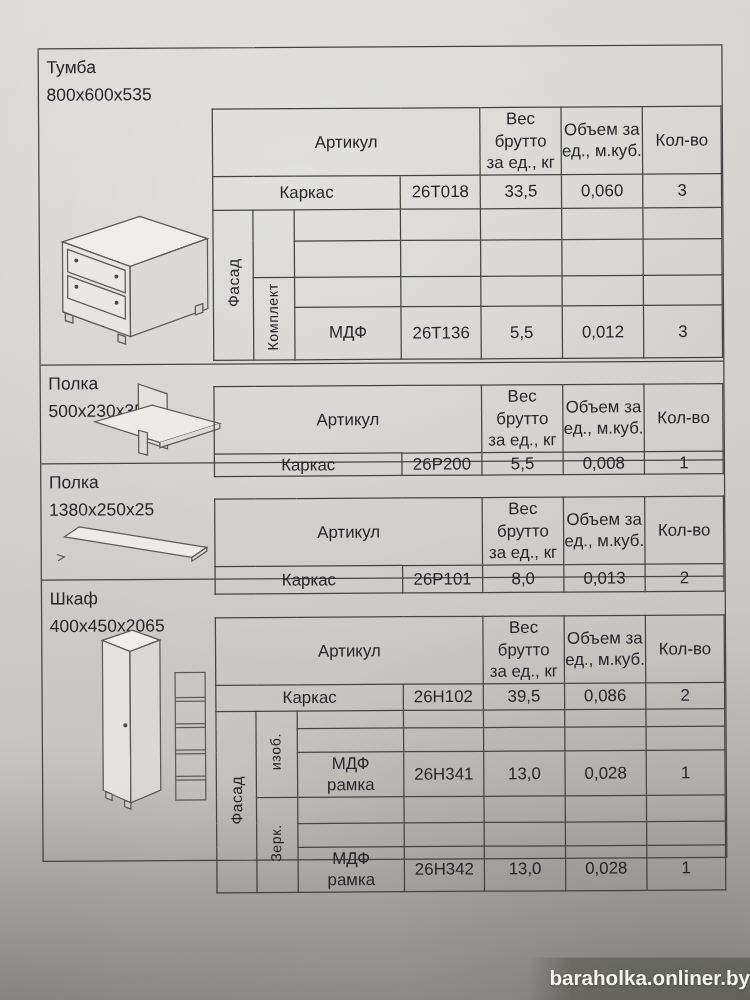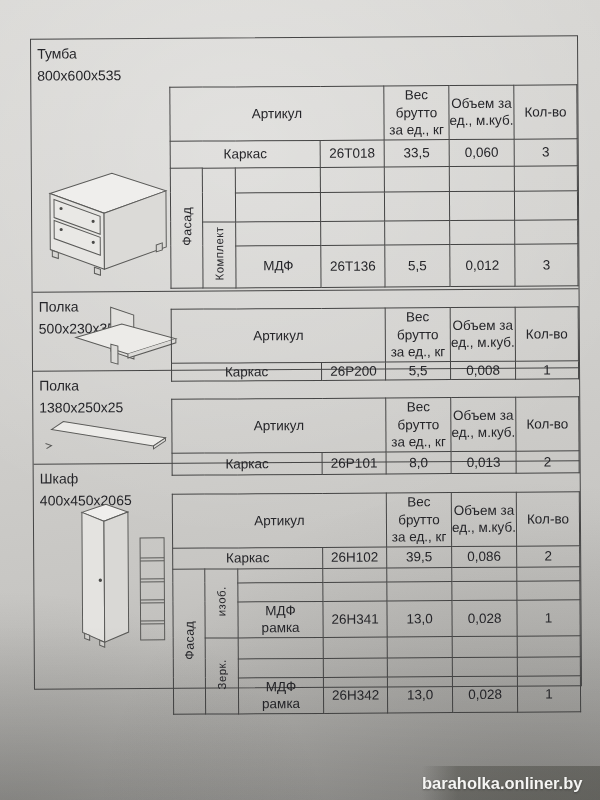--- a/index.html
+++ b/index.html
@@ -34,21 +34,21 @@
   .lbl{text-align:left;padding-left:6px;}
   .vert span{display:inline-block;writing-mode:vertical-rl;transform:rotate(180deg);font-size:12.5px;letter-spacing:0.4px;}
   .vert .small{font-size:11.5px;}
   .mat span{display:inline-block;width:54px;line-height:1.3;}
   .drawing{position:absolute;}
   .drawing path,.drawing polygon,.drawing rect,.drawing line,.drawing polyline{vector-effect:non-scaling-stroke;}
   .shade{position:absolute;inset:0;pointer-events:none;
     background:linear-gradient(to bottom, rgba(0,0,0,0) 78%, rgba(0,0,0,0.06) 90%, rgba(0,0,0,0.12) 100%);}
   .watermark{
     position:absolute;right:0;bottom:0;height:34px;width:178px;
-    display:flex;align-items:center;justify-content:flex-start;
+    display:flex;align-items:center;justify-content:flex-end;
     background:linear-gradient(to right, rgba(62,62,55,0), rgba(62,62,55,0.40) 20%, rgba(62,62,55,0.46));
   }
   .watermark span{color:#f5f5f3;font-weight:bold;font-size:16.5px;text-shadow:0 1px 2px rgba(0,0,0,0.35);}
 </style>
 </head>
 <body>
 
 <div class="sheet">
 
   <div class="sec" style="top:0;height:253px">

